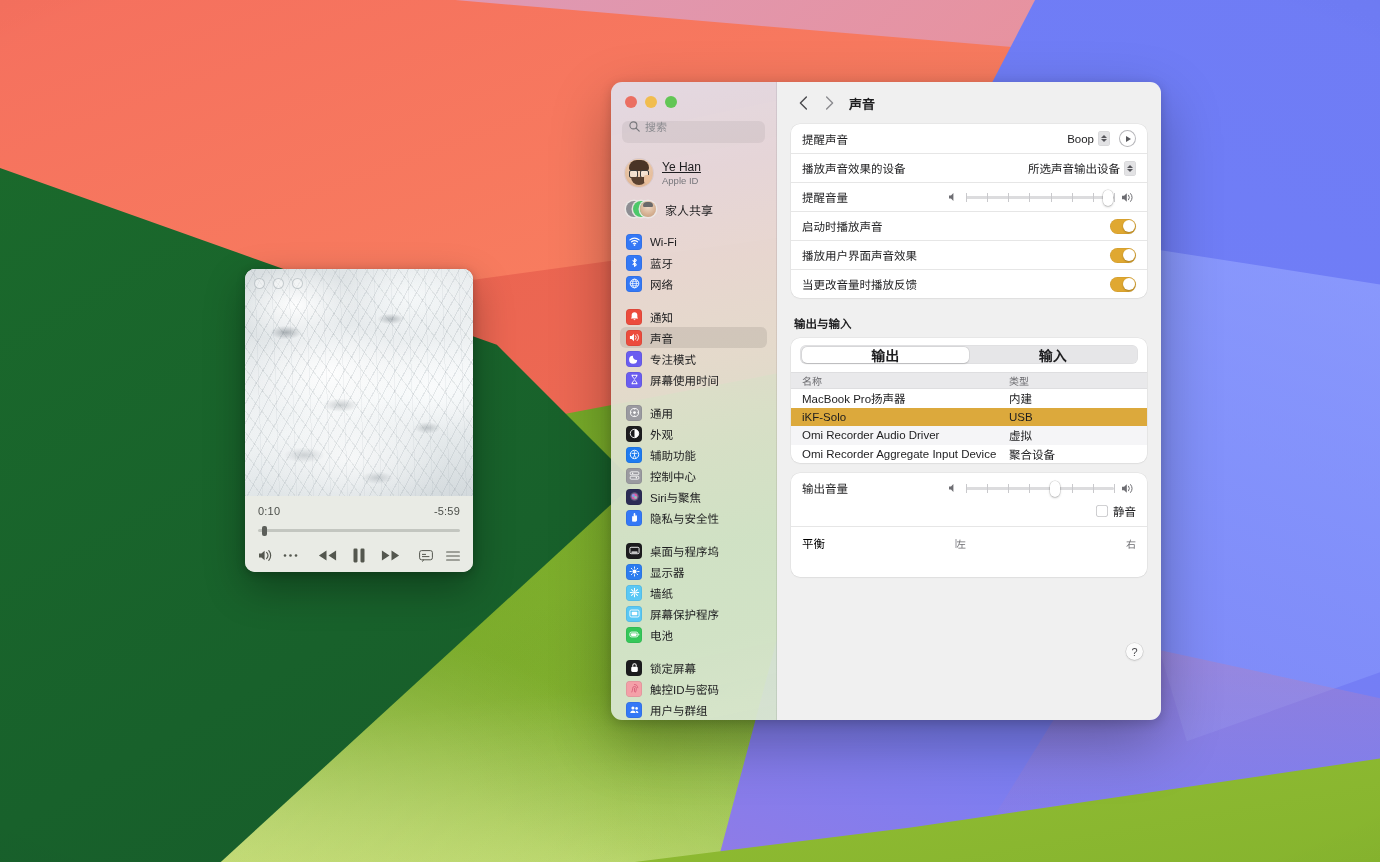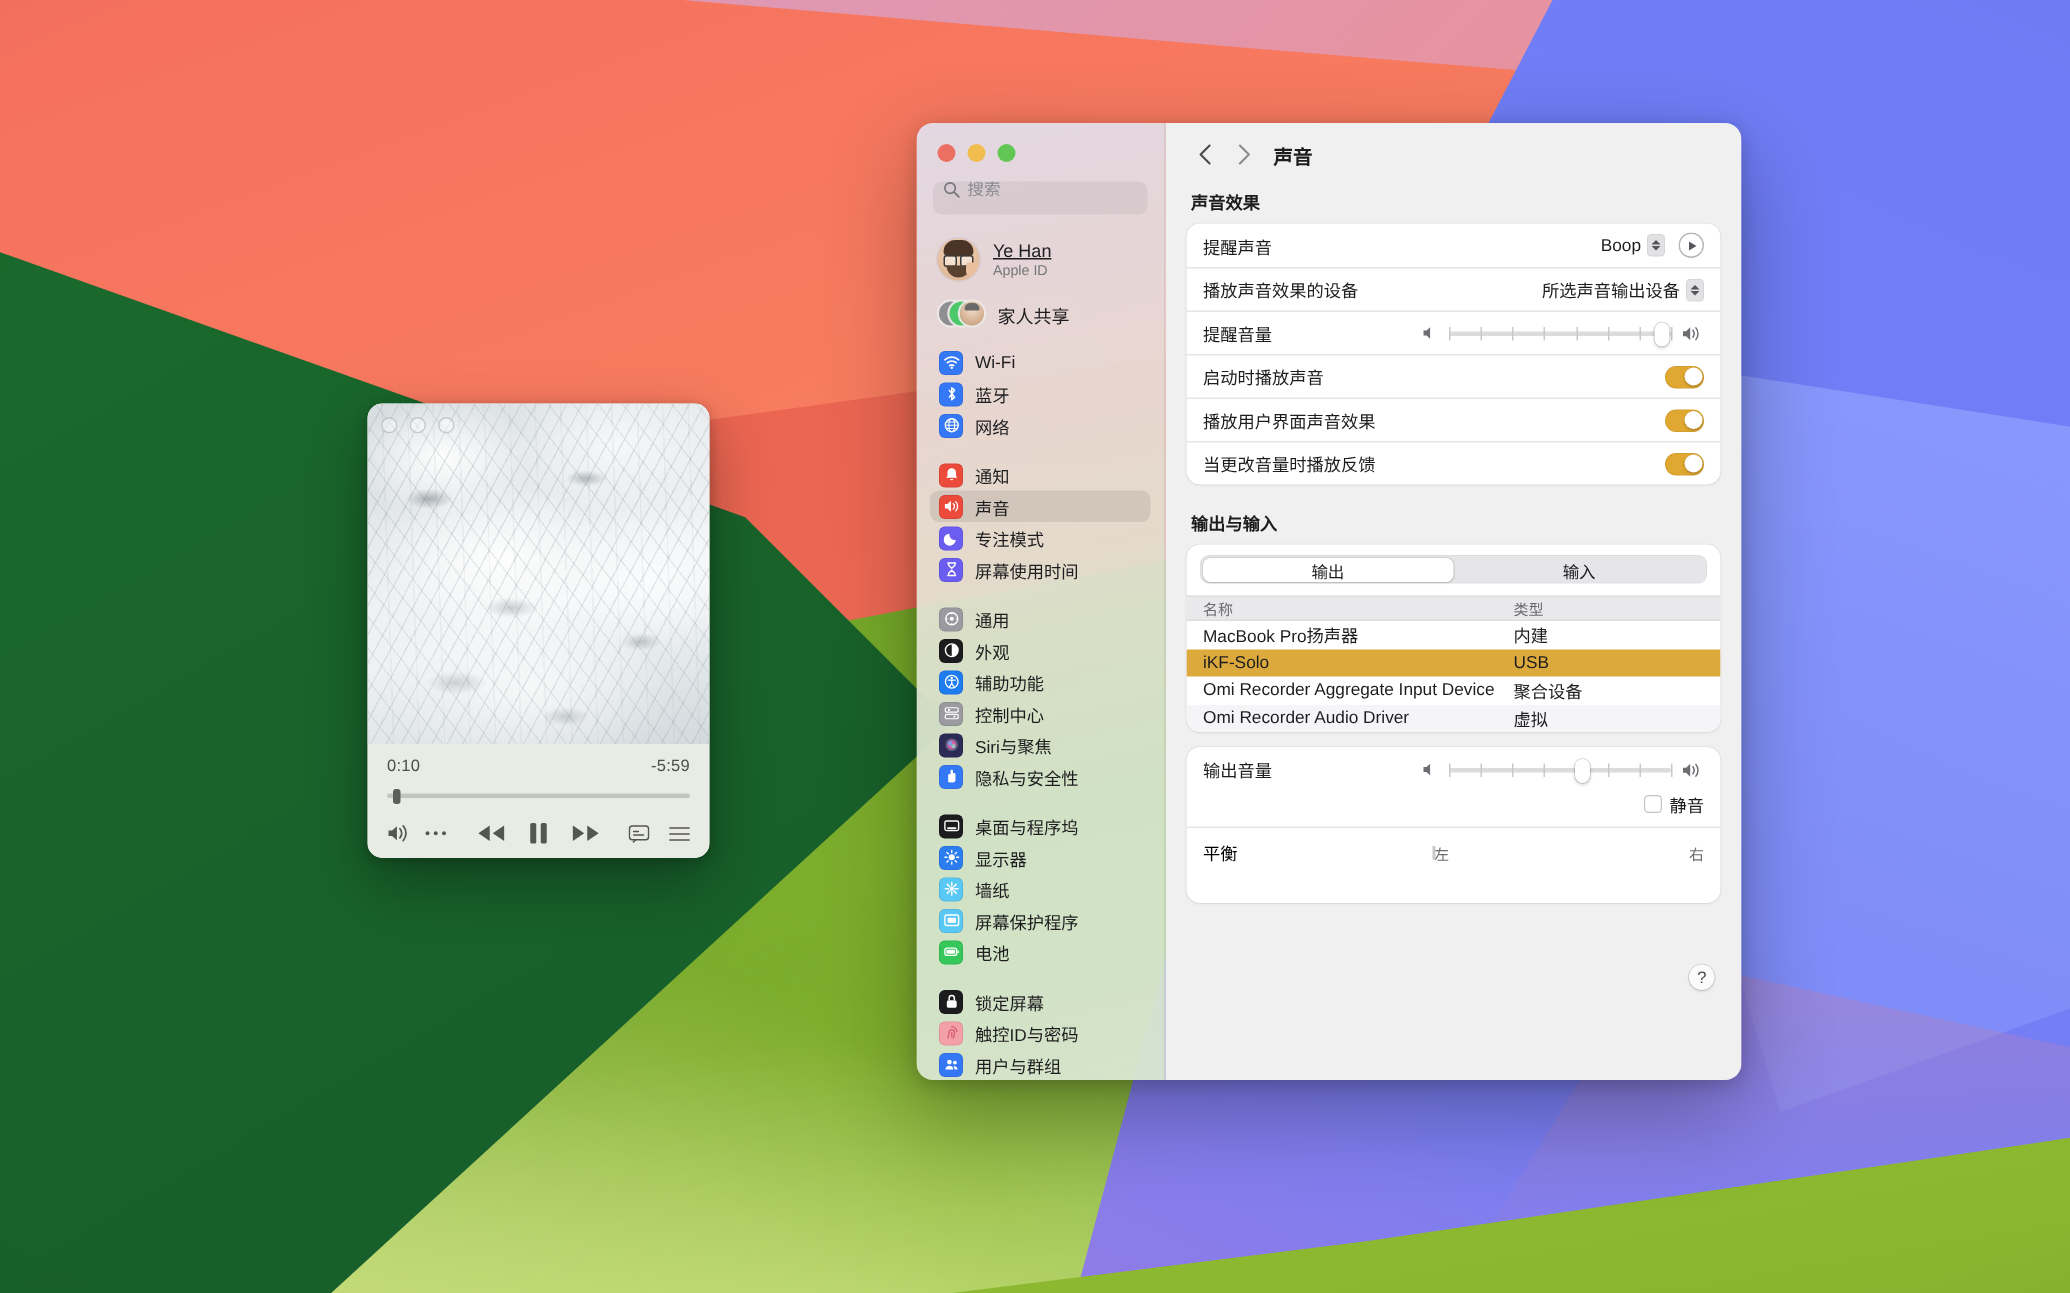--- a/index.html
+++ b/index.html
@@ -390,21 +390,21 @@
 
   
   .seg-wrap {
     margin: 7px 9px 0 9px; height: 19px;
     background: #e6e6e8; border-radius: 6px;
     display: flex; padding: 1.5px;
     box-shadow: inset 0 0 0 .5px rgba(0,0,0,.05);
   }
   .seg {
     flex: 1; display: flex; align-items: center; justify-content: center;
-    font-size: 11px; color: #1d1d1f; border-radius: 5px;
+    font-size: 14px; color: #1d1d1f; border-radius: 5px; font-weight: bold;
   }
   .seg.active { background: #fff; box-shadow: 0 0 0 .5px rgba(0,0,0,.08), 0 .5px 1.5px rgba(0,0,0,.14); }
 
   
   .tbl { margin-top: 8px; }
   .tbl-head {
     display: flex; background: #e9e9eb;
     font-size: 10px; color: #6c6c70;
     height: 17px; align-items: center;
     border-top: .5px solid #dedee0; border-bottom: .5px solid #dedee0;
@@ -805,21 +805,20 @@
         <span class="navbtn">
           <svg width="9" height="14" viewBox="0 0 9 14">
               <path d="M1.6 1l6 6-6 6" stroke="currentColor" stroke-width="1.4" fill="none" stroke-linecap="round" stroke-linejoin="round"></path>
             </svg>
         </span>
         <span id="pane-title">声音</span>
       </div>
 
       <div id="scroll">
 
-        <div class="sec-title">声音效果</div>
         <div class="card">
 
           <div class="row">
             <span class="lbl">提醒声音</span>
             <span class="spacer"></span>
             <span class="popup">
               <span>Boop</span>
               <span class="stepper-arrows">
                   <span class="up"></span>
                   <span class="dn"></span>
@@ -913,27 +912,27 @@
             </div>
             <div id="device-rows">
                 <div class="tbl-row">
                   <span class="c-name">MacBook Pro扬声器</span>
                   <span class="c-type">内建</span>
                 </div>
                 <div class="tbl-row sel" style="background: rgb(220, 169, 60);">
                   <span class="c-name">iKF-Solo</span>
                   <span class="c-type">USB</span>
                 </div>
+                <div class="tbl-row alt">
+                  <span class="c-name">Omi Recorder Audio Driver</span>
+                  <span class="c-type">虚拟</span>
+                </div>
                 <div class="tbl-row">
                   <span class="c-name">Omi Recorder Aggregate Input Device</span>
                   <span class="c-type">聚合设备</span>
-                </div>
-                <div class="tbl-row alt">
-                  <span class="c-name">Omi Recorder Audio Driver</span>
-                  <span class="c-type">虚拟</span>
                 </div>
               </div>
           </div>
 
         </div>
 
         <div class="card" style="margin-top:10px">
           <div class="row" style="min-height:30px">
             <span class="lbl">输出音量</span>
             <span class="spacer"></span>

